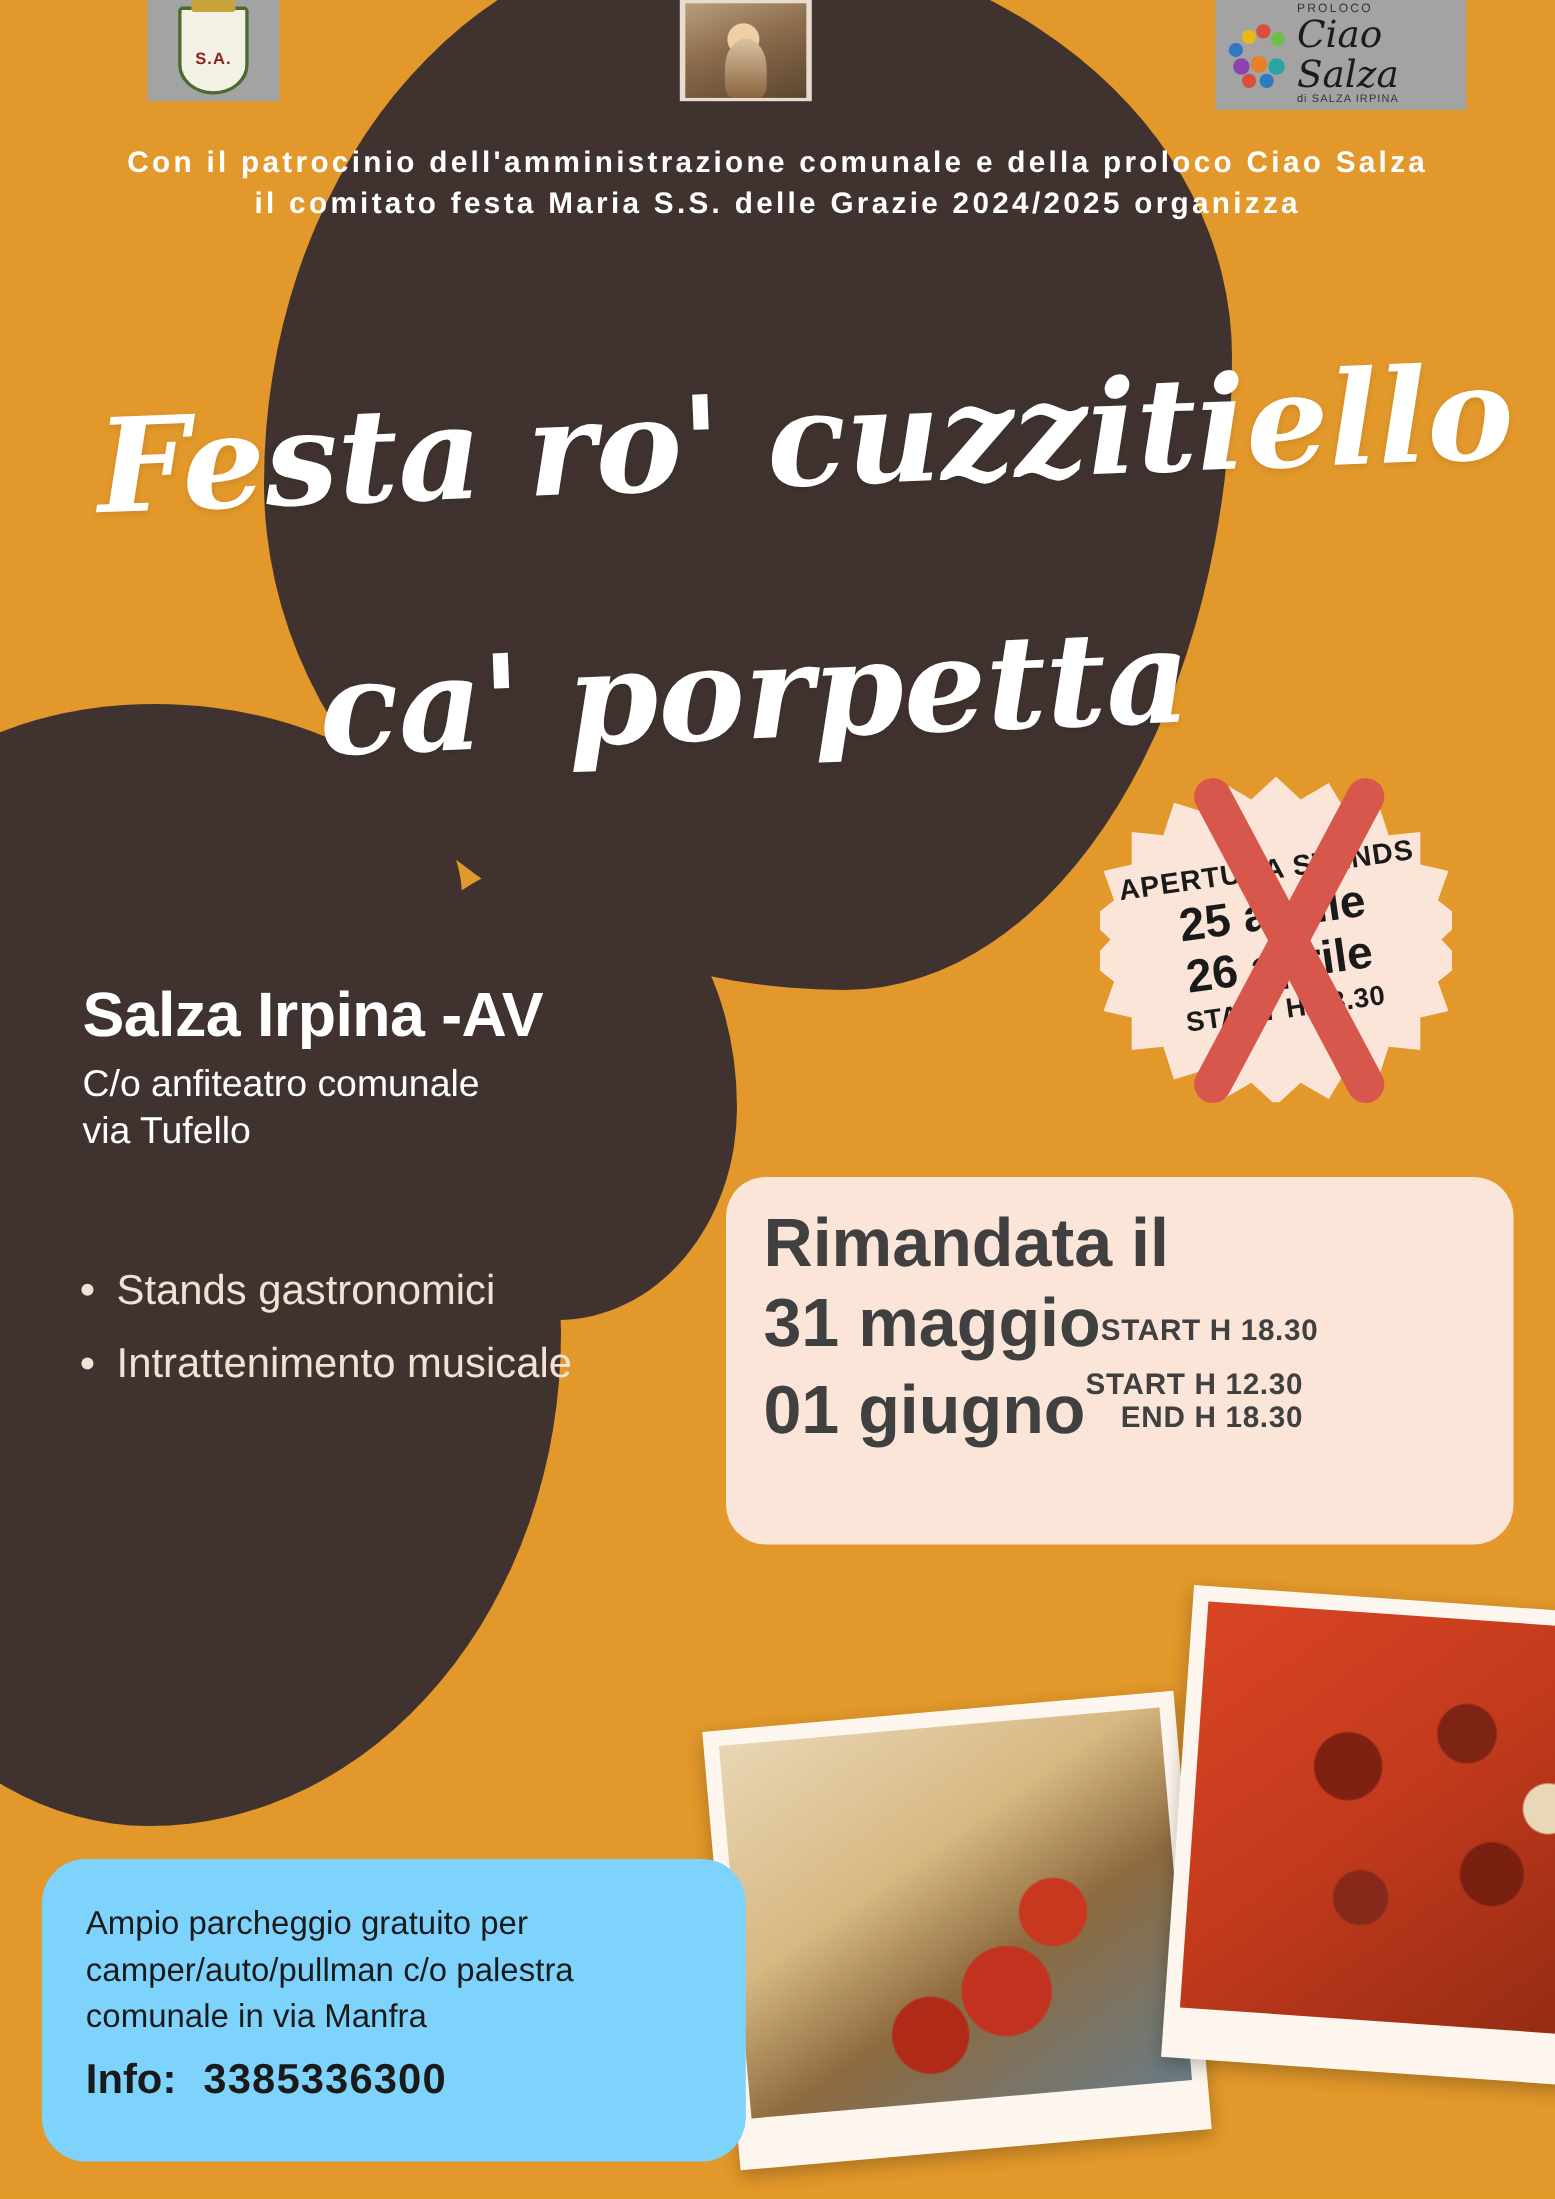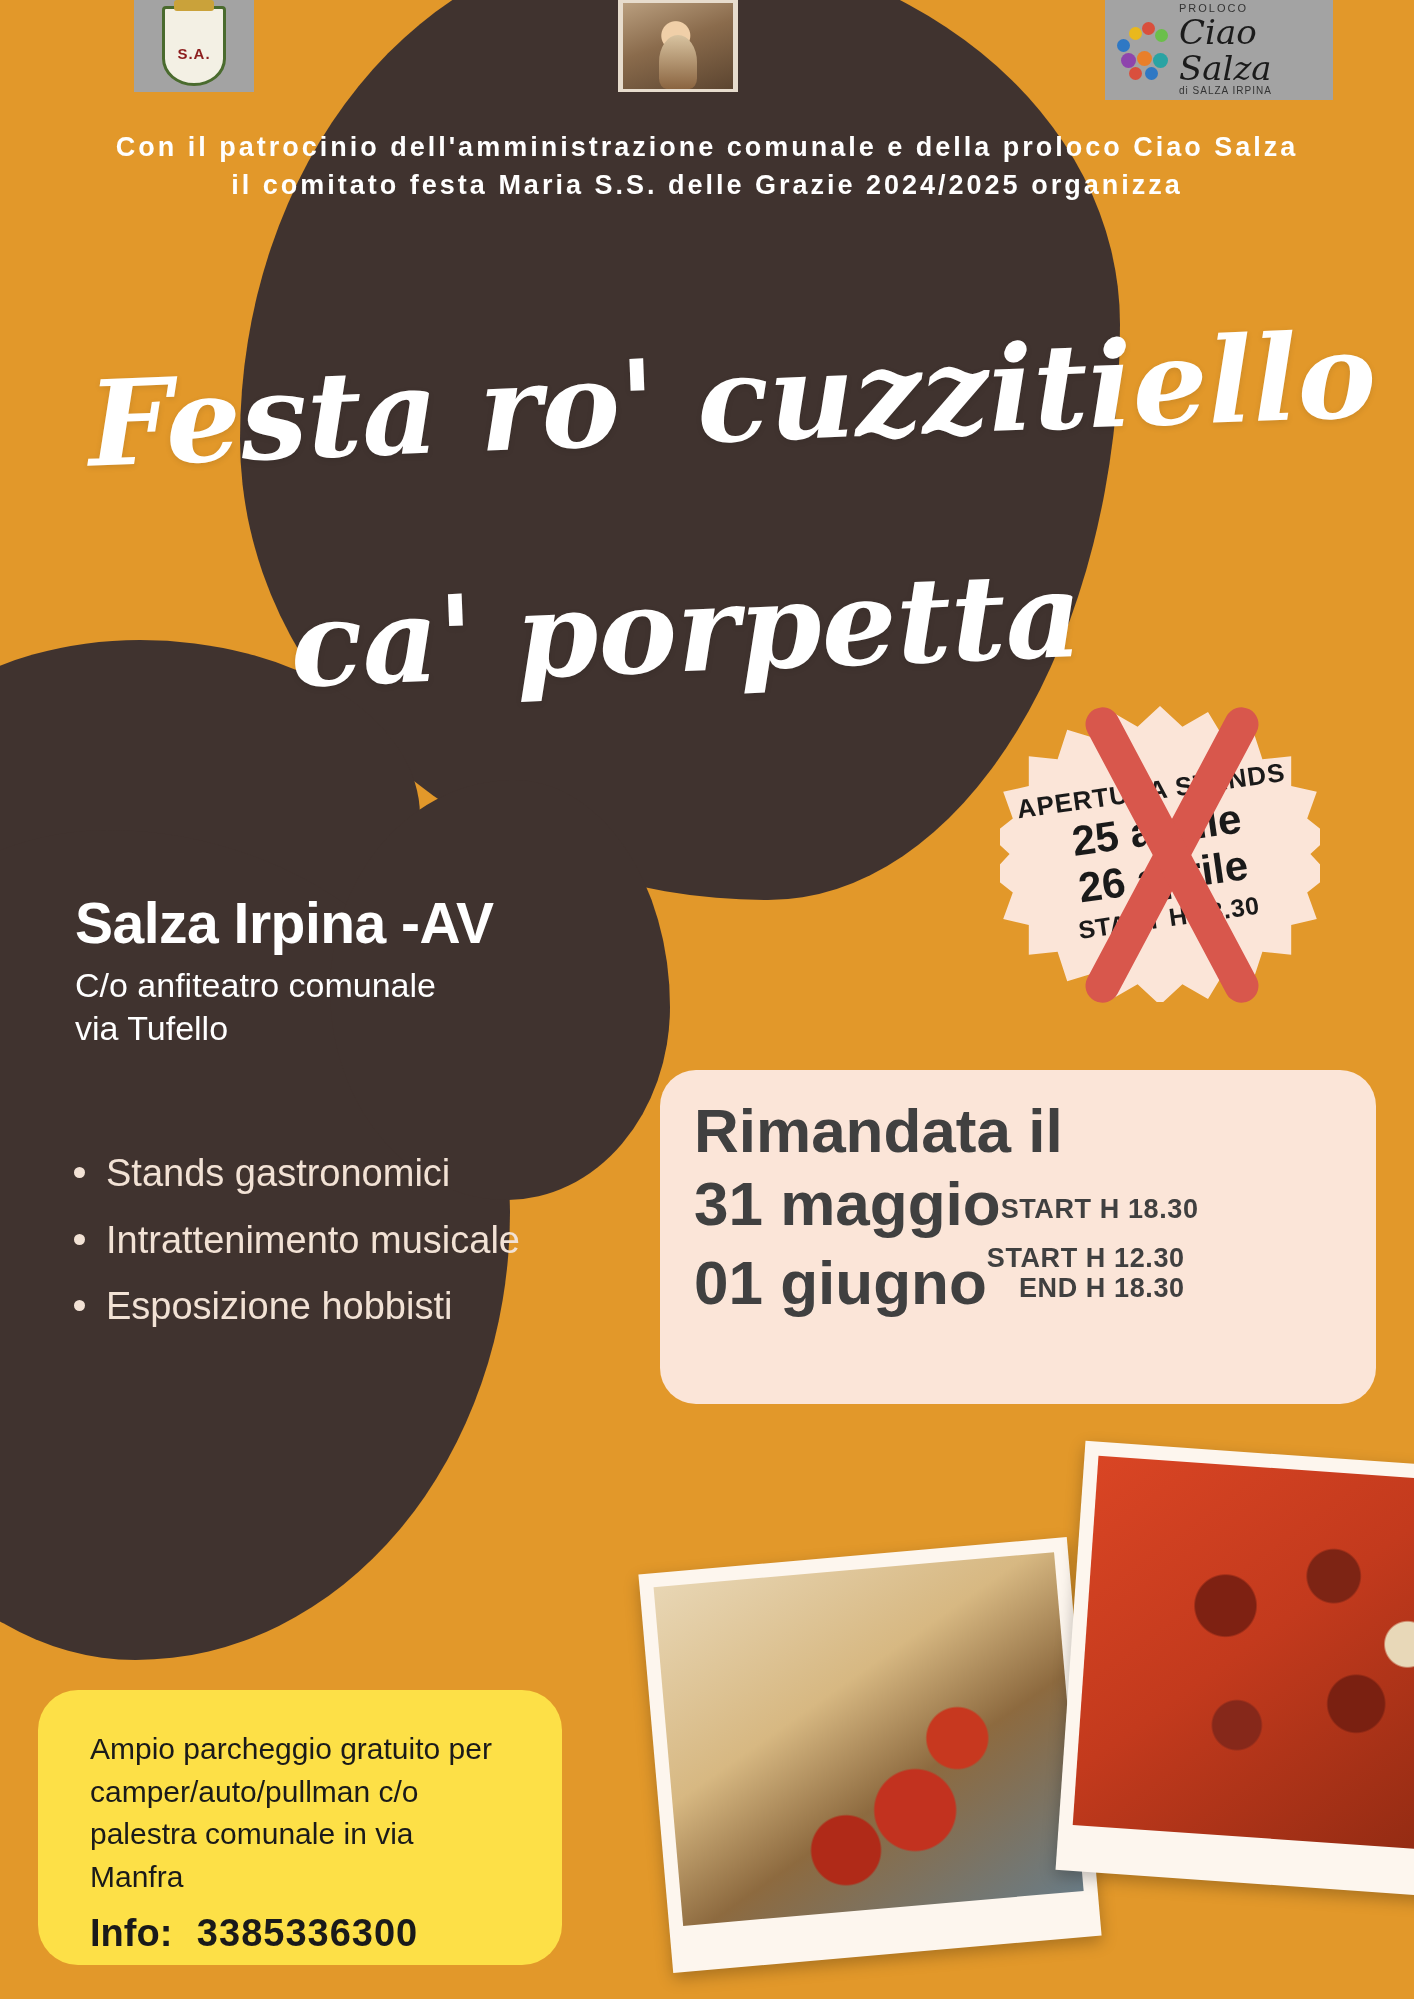--- a/index.html
+++ b/index.html
@@ -420,25 +420,25 @@
       radial-gradient(circle at 82% 45%, #e8d8b8 0 22px, transparent 24px),
       linear-gradient(140deg, #d94524 0%, #c33a1d 45%, #8f2a12 100%);
   }
 
   
   .parking {
     position: absolute;
     z-index: 7;
     left: 38px;
     top: 1690px;
-    width: 524px;
+    width: 640px;
     height: 275px;
-    background: #fde047;
+    background: #7dd3fc;
     border-radius: 40px;
-    padding: 38px 52px;
+    padding: 38px 40px;
     box-sizing: border-box;
     color: #1a1a1a;
   }
   .parking-text {
     font-size: 30px;
     line-height: 1.42;
     font-weight: 300;
   }
   .parking-info {
     margin-top: 14px;
@@ -504,21 +504,20 @@
     <div class="place-city">Salza Irpina -AV</div>
     <div class="place-addr">
       <div>C/o anfiteatro comunale</div>
       <div>via Tufello</div>
     </div>
   </div>
 
   <ul class="features">
     <li>Stands gastronomici</li>
     <li>Intrattenimento musicale</li>
-    <li>Esposizione hobbisti</li>
   </ul>
 
   <div class="badge">
     <div class="badge-star"></div>
     <div class="badge-content">
       <div class="badge-top">APERTURA STANDS</div>
       <div class="badge-date">25 aprile</div>
       <div class="badge-date">26 aprile</div>
       <div class="badge-start">START H 18.30</div>
     </div>

